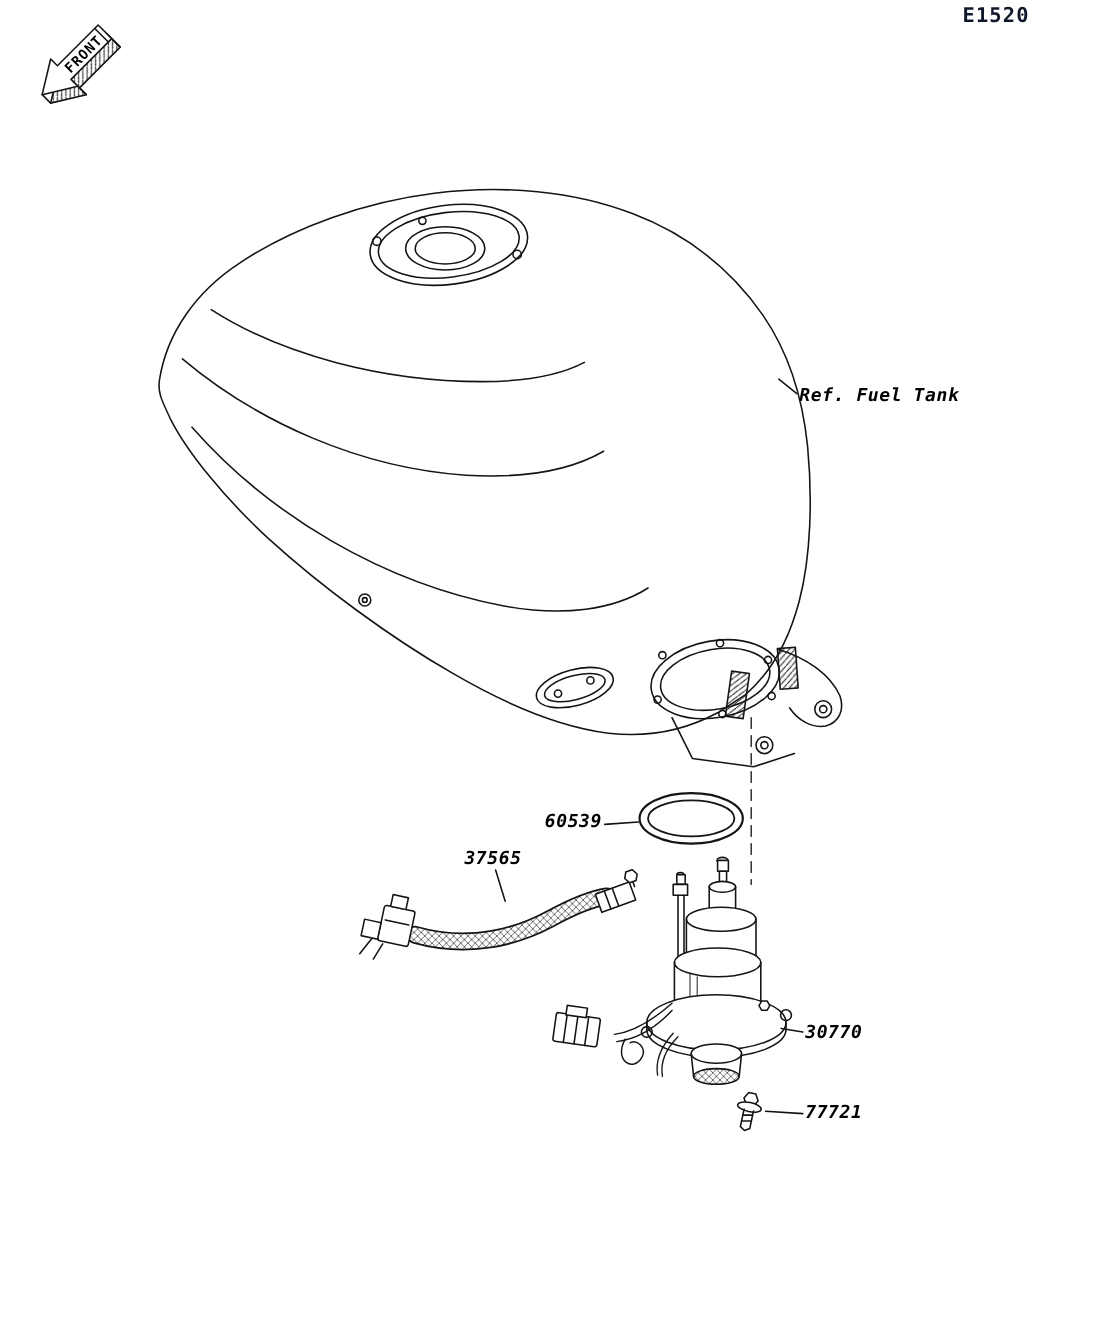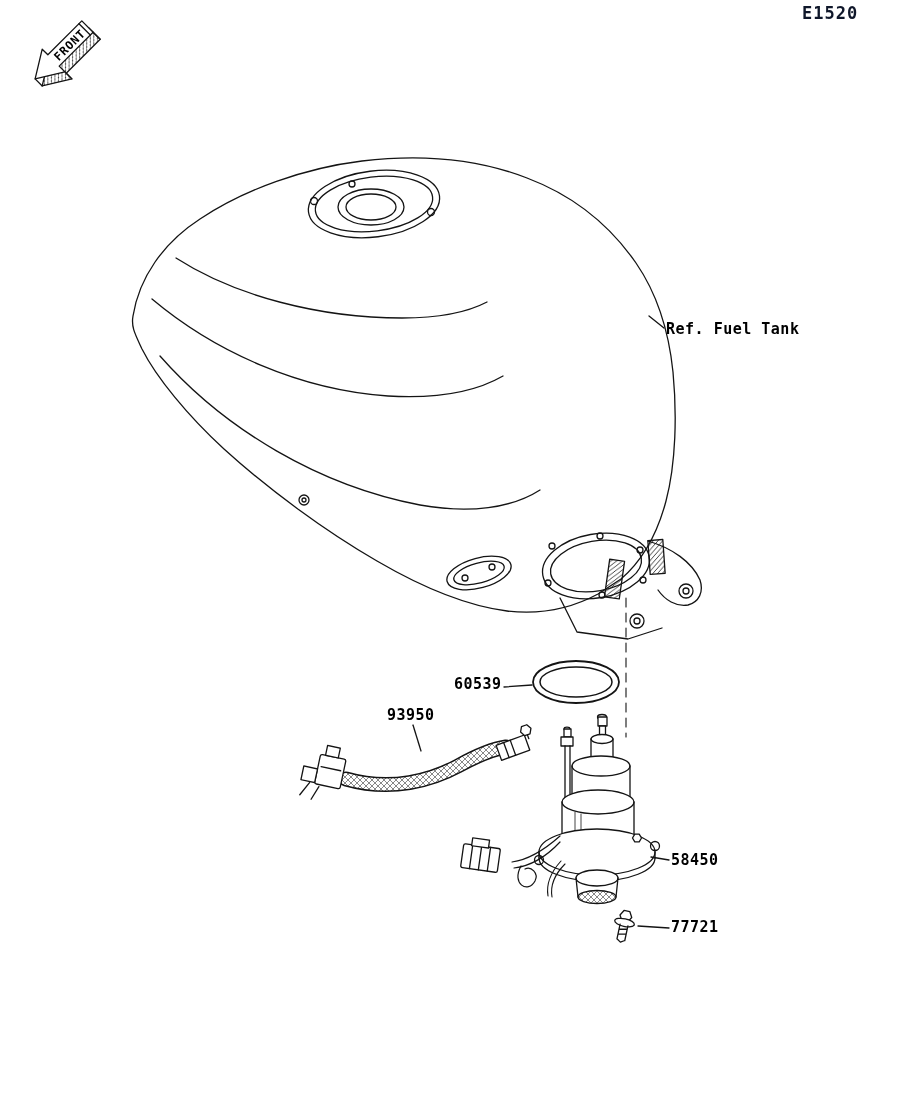--- a/index.html
+++ b/index.html
@@ -6,21 +6,21 @@
   #stage {
     position:relative; width:914px; height:1103px; background:#ffffff;
     font-family:"DejaVu Sans Mono","Liberation Mono",monospace; overflow:hidden;
   }
   #diagram-svg { position:absolute; left:0; top:0; }
   .draw * { fill:none; stroke:#141414; stroke-width:1.3; stroke-linecap:round; stroke-linejoin:round; }
   .draw .wf { fill:#ffffff; }
   .draw text { stroke:none; fill:#000000; font-family:"DejaVu Sans Mono","Liberation Mono",monospace; font-weight:bold; letter-spacing:0.8px; }
   .part-label {
     position:absolute; font-size:15px; font-weight:bold; color:#000;
-    letter-spacing:0.5px; white-space:pre; line-height:18px;
+    letter-spacing:0.5px; white-space:pre; line-height:18px;font-style:italic;
   }
   .code-label {
     position:absolute; left:802px; top:3px; font-size:17px; font-weight:bold; color:#0f172a; letter-spacing:1px;
   }
 </style>
 </head>
 <body>
 
 <div id="stage">
 
@@ -158,17 +158,17 @@
         <path d="M669,860 L651,857"></path>
         <path d="M669,928 L638,926"></path>
       </g>
 
     </g>
   </svg>
 
   <div class="code-label">E1520</div>
   <div class="part-label" style="left:666px;top:320px">Ref. Fuel Tank</div>
   <div class="part-label" style="left:454px;top:675px">60539</div>
-  <div class="part-label" style="left:387px;top:706px">93950</div>
-  <div class="part-label" style="left:671px;top:851px">58450</div>
+  <div class="part-label" style="left:387px;top:706px">37565</div>
+  <div class="part-label" style="left:671px;top:851px">30770</div>
   <div class="part-label" style="left:671px;top:918px">77721</div>
 
 </div>
 
 </body></html>

